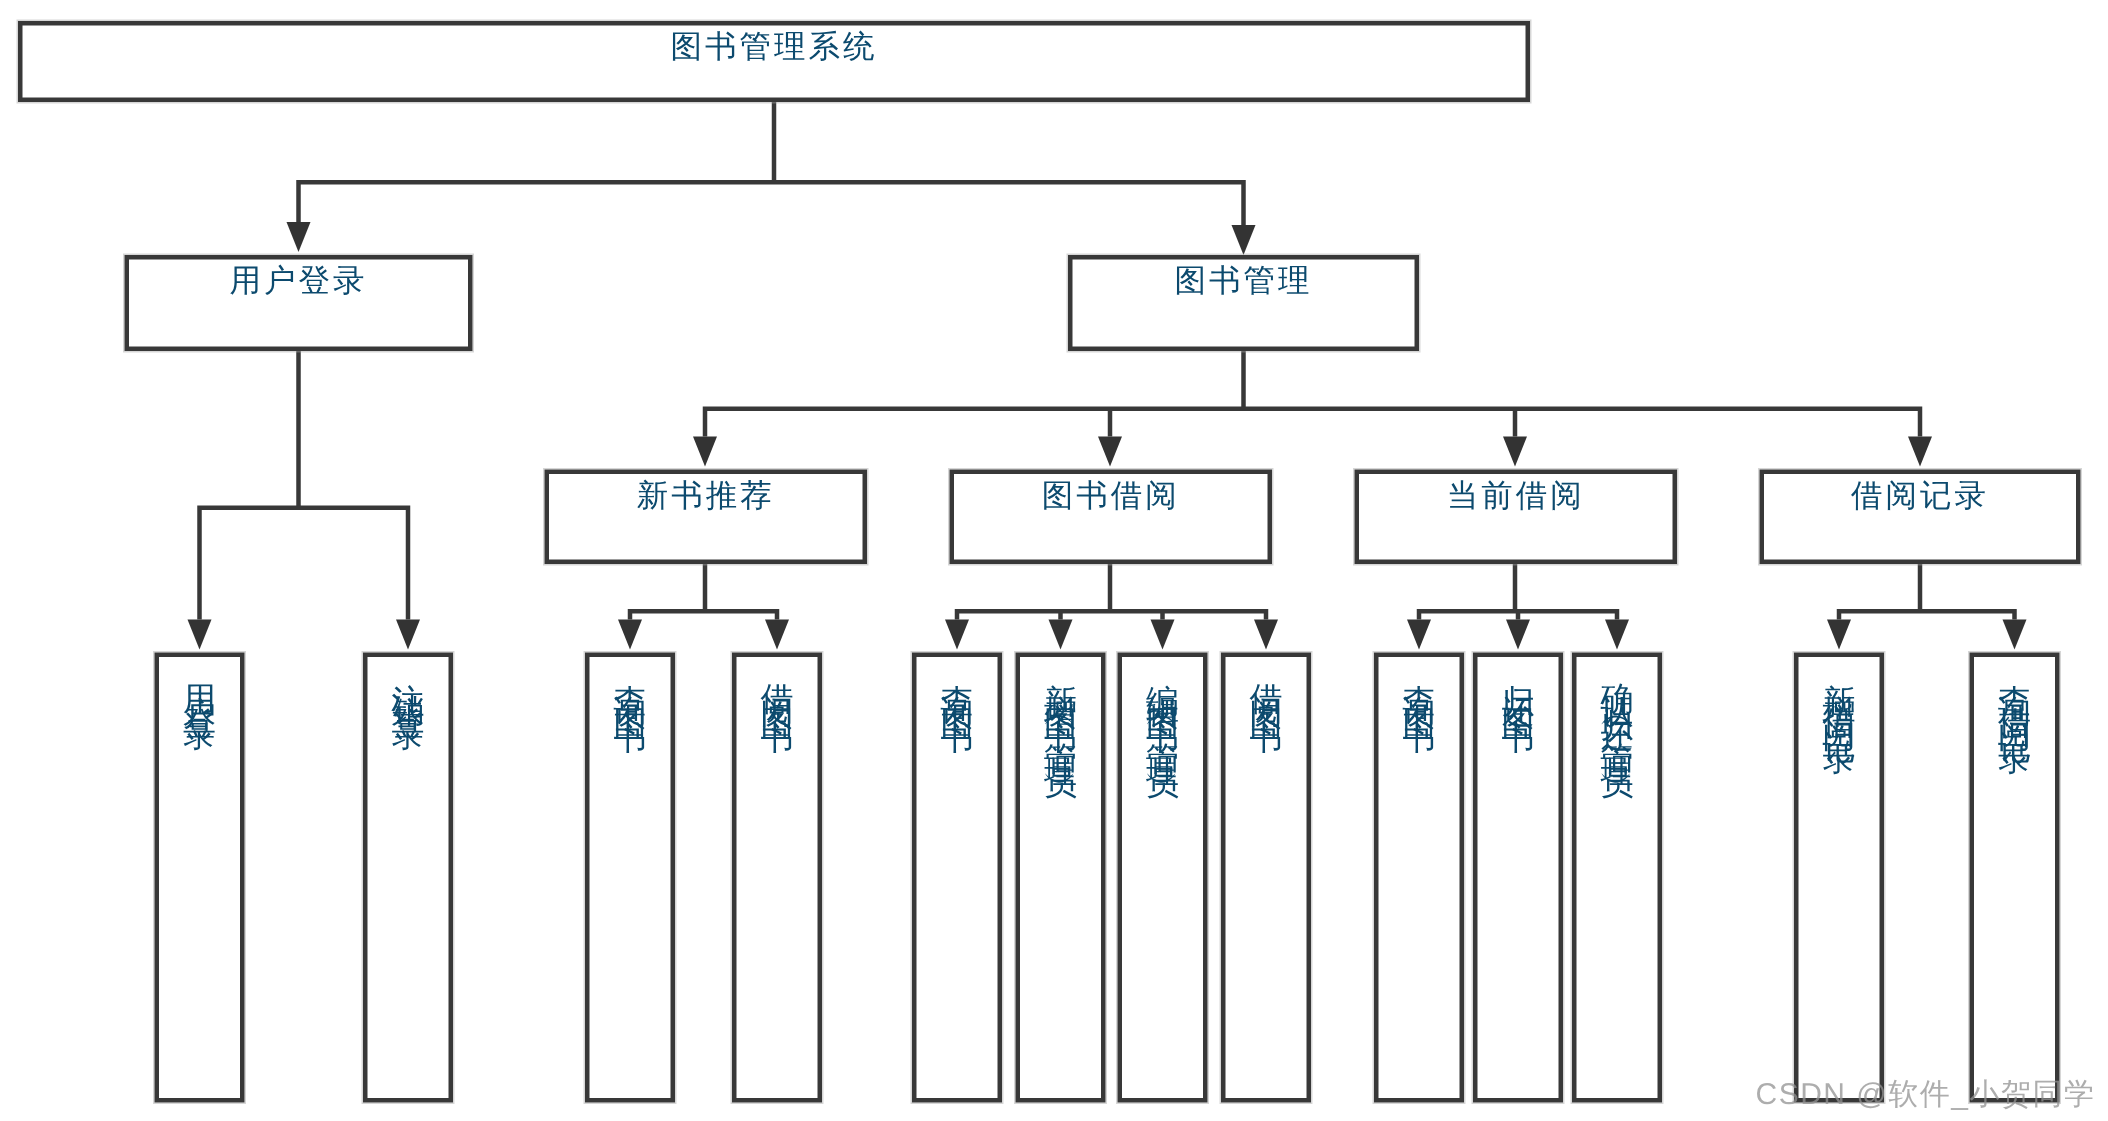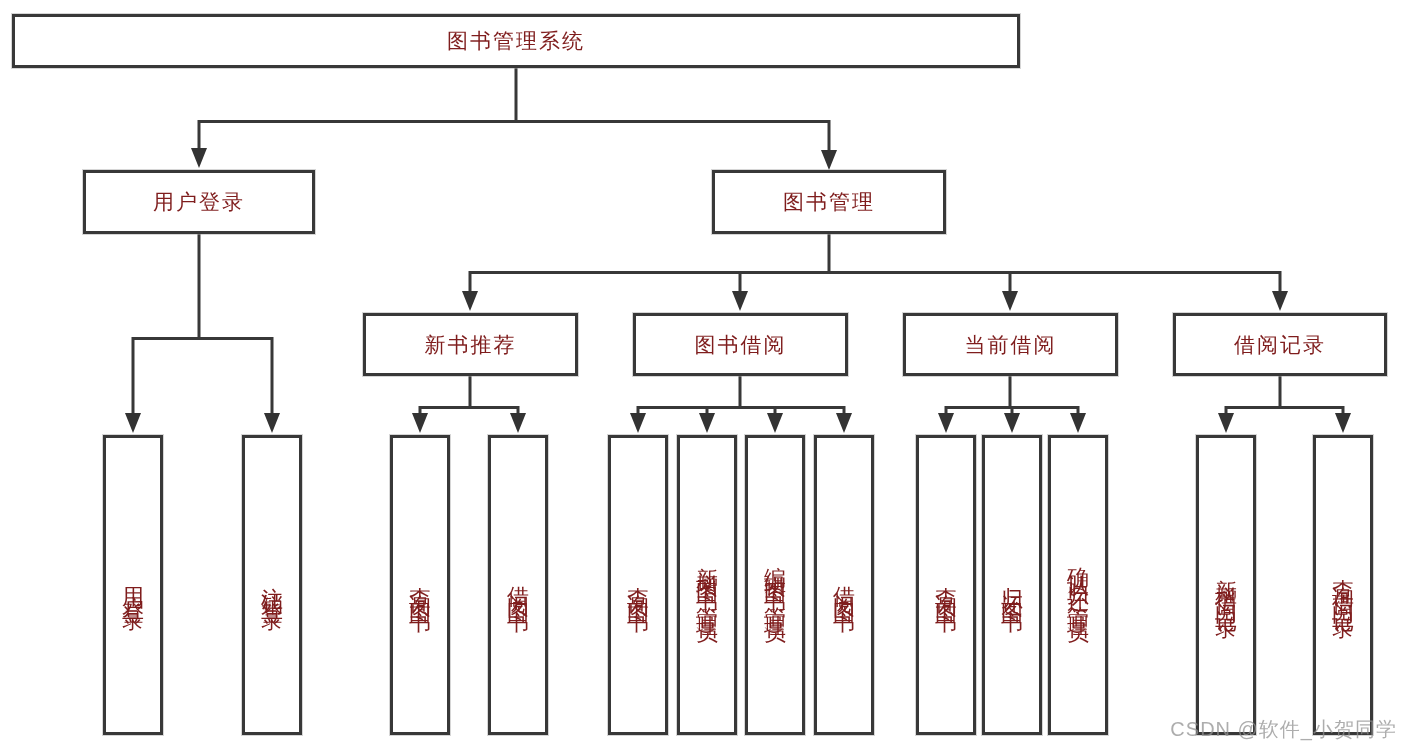--- a/index.html
+++ b/index.html
@@ -12,23 +12,23 @@
     font-family: "Liberation Sans", sans-serif;
   }
   svg.wires { position: absolute; left: 0; top: 0; z-index: 0; }
   .node {
     position: absolute;
     box-sizing: border-box;
     background: #ffffff;
     border: 3px solid #383838;
     box-shadow: 0 0 0 1px rgba(165,165,165,0.45);
     display: flex;
-    align-items: center;
+    align-items: flex-start;
     justify-content: center;
-    color: #7f1d1d;
+    color: #0c4a6e;
     z-index: 1;
   }
   .hlabel {
     font-size: 21px;
     letter-spacing: 2px;
     white-space: nowrap;
   }
   .vtext {
     writing-mode: vertical-rl;
     text-orientation: mixed;

